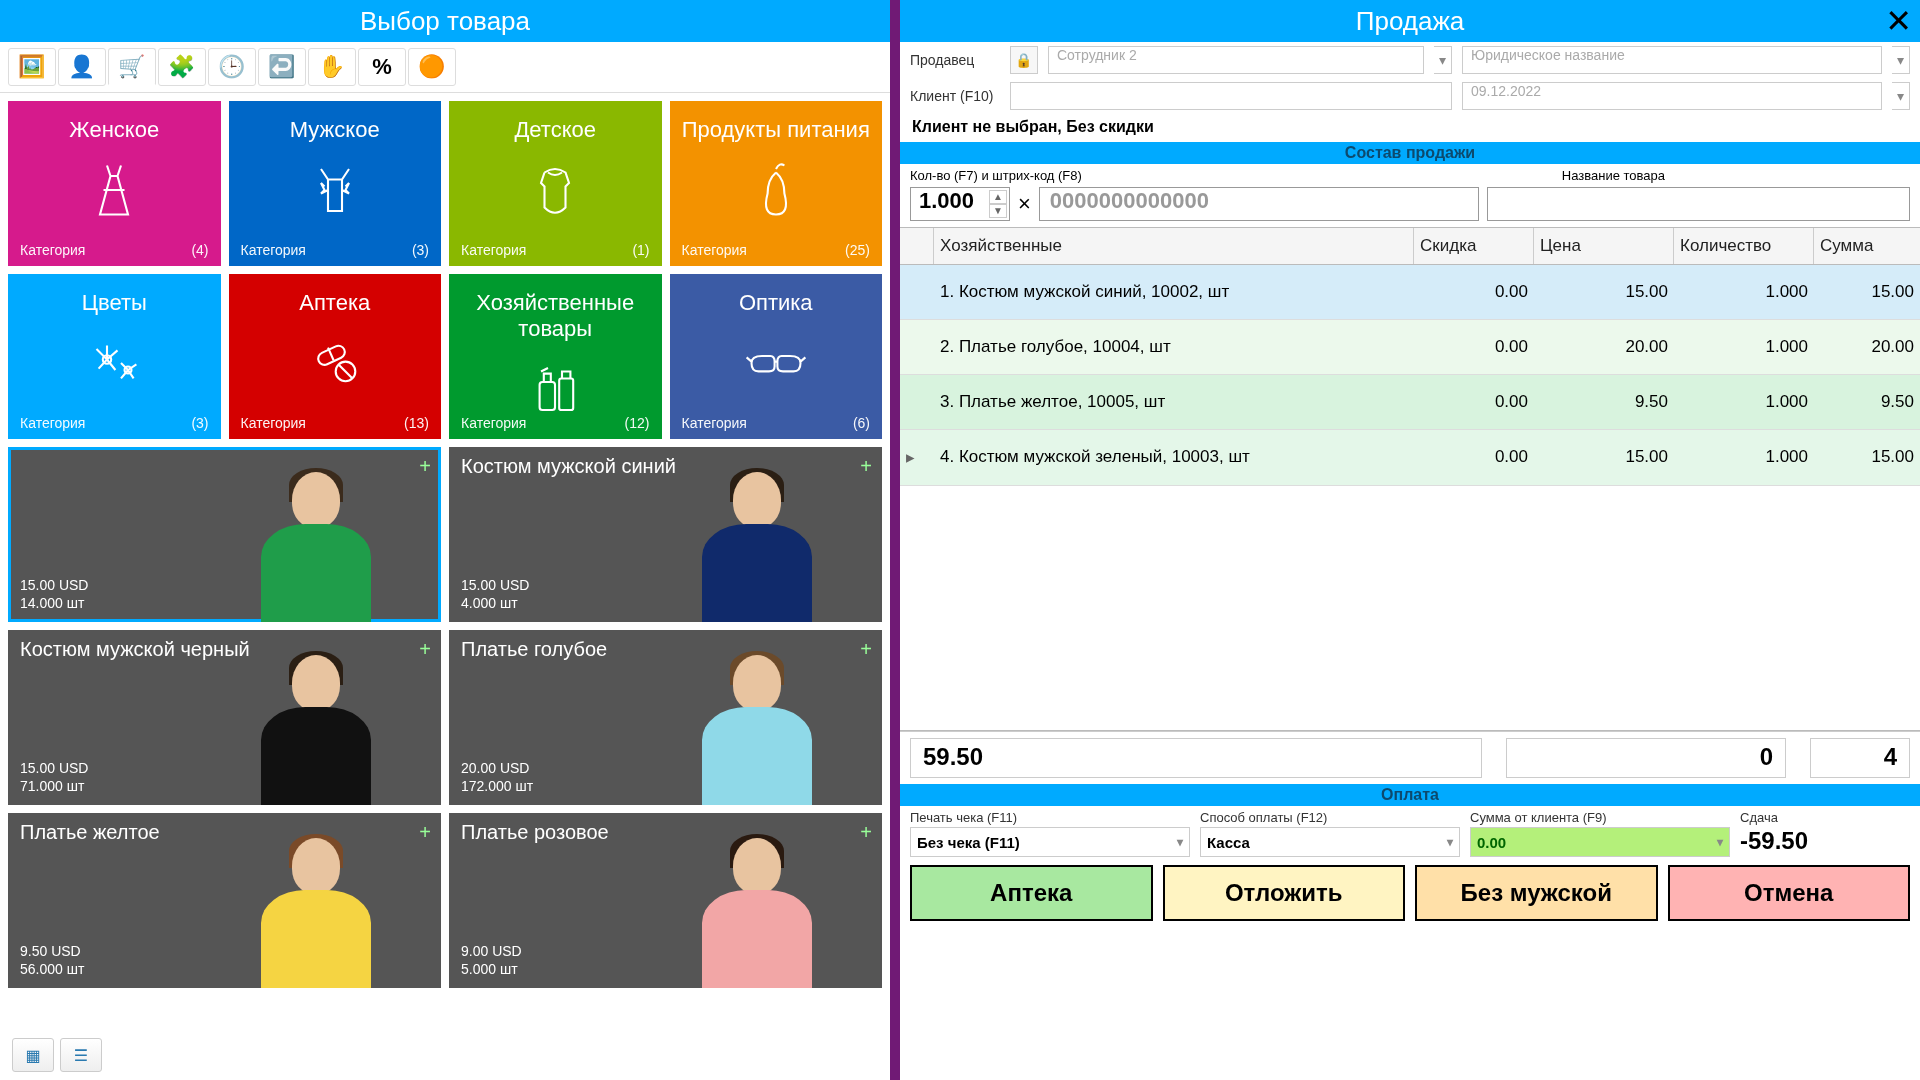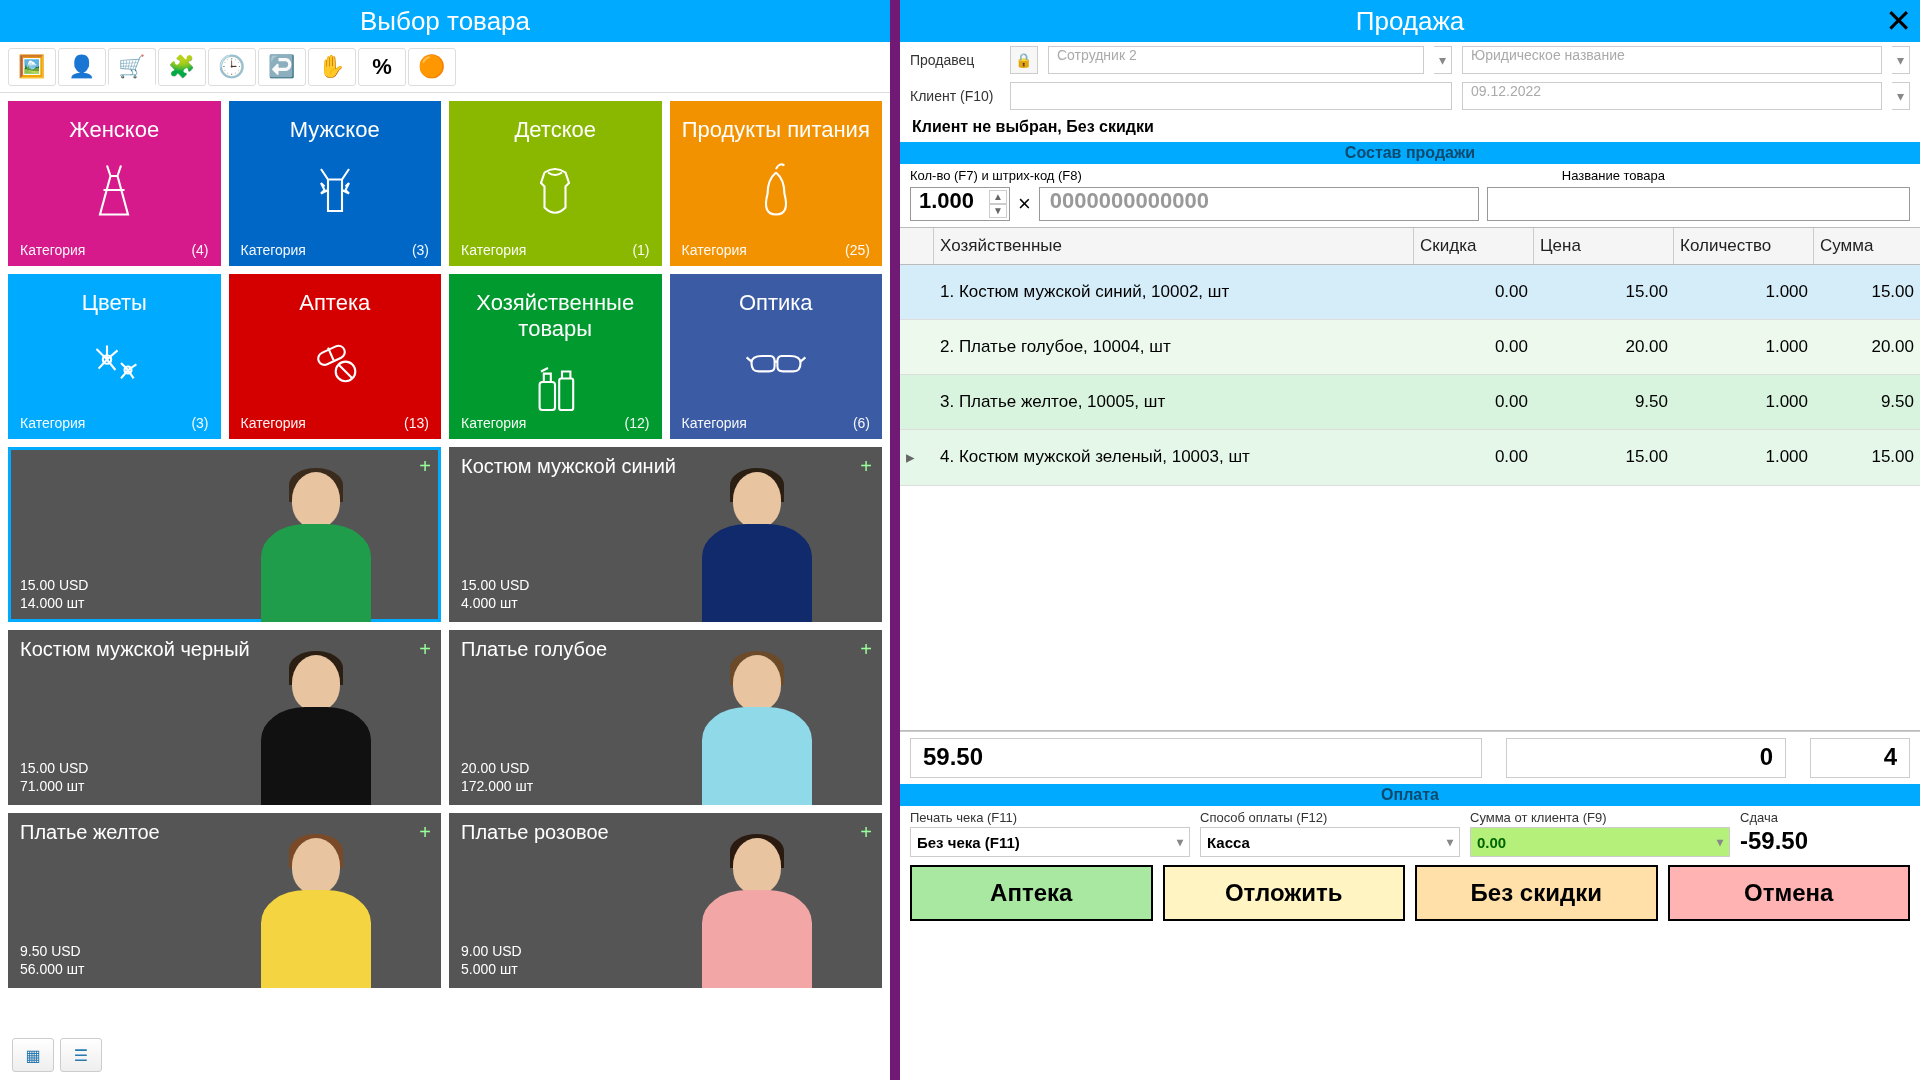--- a/index.html
+++ b/index.html
@@ -413,16 +413,16 @@
     </div>
     <div>
       <div class="lbl">Сдача</div>
       <div class="change">-59.50</div>
     </div>
   </div>
 
   <div class="btn-row">
     <div class="btn b-sell">Аптека</div>
     <div class="btn b-hold">Отложить</div>
-    <div class="btn b-nopay">Без скидки</div>
+    <div class="btn b-nopay">Без мужской</div>
     <div class="btn b-cancel">Отмена</div>
   </div>
 </div>
 
 </body></html>

